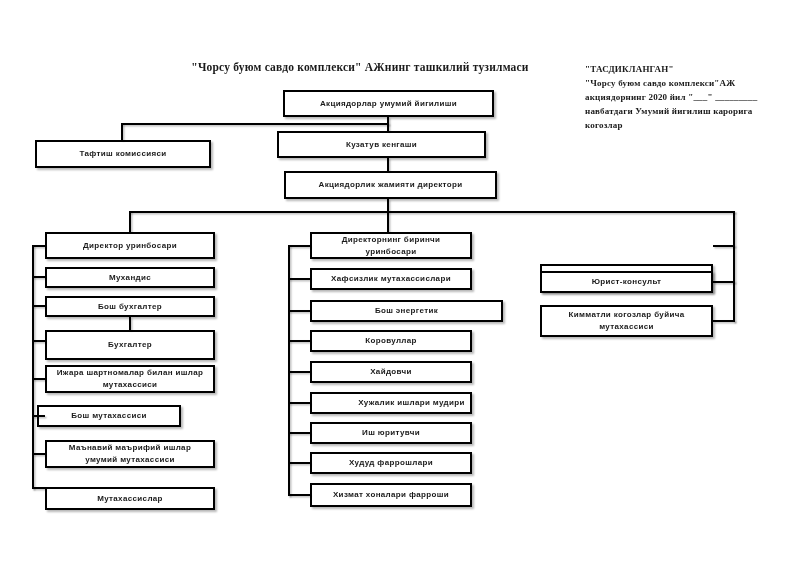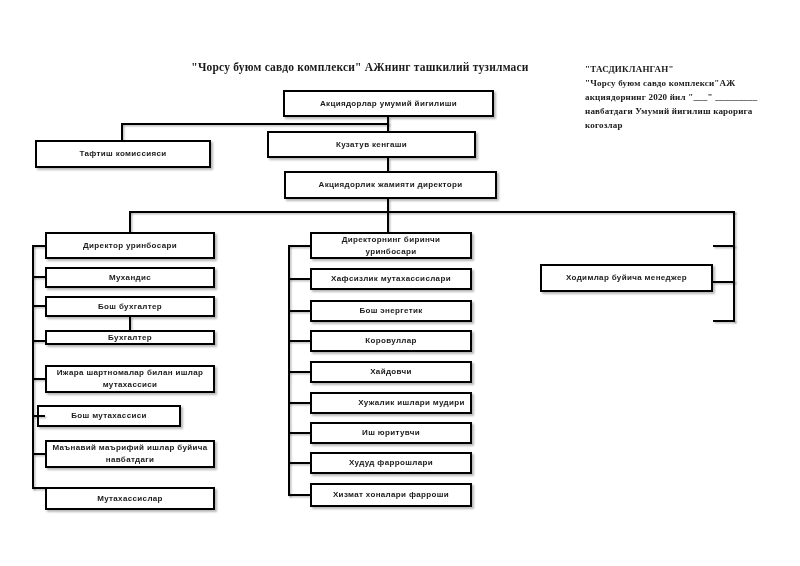--- a/index.html
+++ b/index.html
@@ -39,73 +39,75 @@
   <div class="approval">
     <div>"ТАСДИКЛАНГАН"</div>
     <div>"Чорсу буюм савдо комплекси"АЖ</div>
     <div>акциядорнинг 2020 йил "___" _________</div>
     <div>навбатдаги Умумий йигилиш карорига</div>
     <div>когозлар</div>
   </div>
 
   <div class="box" style="left:283px;top:90px;width:211px;height:27px;">Акциядорлар умумий йигилиши</div>
   <div class="box" style="left:35px;top:140px;width:176px;height:28px;">Тафтиш комиссияси</div>
-  <div class="box" style="left:267px;top:131px;width:209px;height:27px;">Кузатув кенгаши</div>
+  <div class="box" style="left:277px;top:131px;width:209px;height:27px;">Кузатув кенгаши</div>
   <div class="box" style="left:284px;top:171px;width:213px;height:28px;">Акциядорлик жамияти директори</div>
 
   <i class="ln" style="left:387px;top:117px;width:2px;height:14px;"></i>
   <i class="ln" style="left:121px;top:123px;width:268px;height:2px;"></i>
   <i class="ln" style="left:121px;top:123px;width:2px;height:17px;"></i>
   <i class="ln" style="left:387px;top:158px;width:2px;height:13px;"></i>
   <i class="ln" style="left:387px;top:199px;width:2px;height:33px;"></i>
 
   <i class="ln" style="left:129px;top:211px;width:606px;height:2px;"></i>
   <i class="ln" style="left:129px;top:211px;width:2px;height:21px;"></i>
   <i class="ln" style="left:733px;top:211px;width:2px;height:111px;"></i>
 
   <div class="box" style="left:45px;top:232px;width:170px;height:27px;">Директор уринбосари</div>
   <div class="box" style="left:45px;top:267px;width:170px;height:21px;">Мухандис</div>
   <div class="box" style="left:45px;top:296px;width:170px;height:21px;">Бош бухгалтер</div>
-  <div class="box" style="left:45px;top:330px;width:170px;height:15px;">Бухгалтер</div>
+  <div class="box" style="left:45px;top:330px;width:170px;height:30px;">Бухгалтер</div>
   <div class="box" style="left:45px;top:365px;width:170px;height:28px;">Ижара шартномалар билан ишлар мутахассиси</div>
   <div class="box" style="left:37px;top:405px;width:144px;height:22px;">Бош мутахассиси</div>
-  <div class="box" style="left:45px;top:440px;width:170px;height:28px;">Маънавий маърифий ишлар буйича навбатдаги</div>
+  <div class="box" style="left:45px;top:440px;width:170px;height:28px;">Маънавий маърифий ишлар умумий мутахассиси</div>
   <div class="box" style="left:45px;top:477px;width:170px;height:23px;margin-top:10px;">Мутахассислар</div>
 
   <i class="ln" style="left:32px;top:245px;width:2px;height:244px;"></i>
   <i class="ln" style="left:32px;top:245px;width:13px;height:2px;"></i>
   <i class="ln" style="left:32px;top:276px;width:13px;height:2px;"></i>
   <i class="ln" style="left:32px;top:305px;width:13px;height:2px;"></i>
   <i class="ln" style="left:32px;top:340px;width:13px;height:2px;"></i>
   <i class="ln" style="left:32px;top:378px;width:13px;height:2px;"></i>
   <i class="ln" style="left:32px;top:415px;width:13px;height:2px;"></i>
   <i class="ln" style="left:32px;top:453px;width:13px;height:2px;"></i>
   <i class="ln" style="left:32px;top:487px;width:13px;height:2px;"></i>
   <i class="ln" style="left:129px;top:317px;width:2px;height:13px;"></i>
 
   <div class="box" style="left:310px;top:232px;width:162px;height:27px;">Директорнинг биринчи уринбосари</div>
   <div class="box" style="left:310px;top:268px;width:162px;height:22px;">Хафсизлик мутахассислари</div>
-  <div class="box" style="left:310px;top:300px;width:162px;height:22px;">Бош энергетик</div>
+  <div class="box" style="left:310px;top:300px;width:193px;height:22px;">Бош энергетик</div>
   <div class="box" style="left:310px;top:330px;width:162px;height:22px;">Коровуллар</div>
   <div class="box" style="left:310px;top:361px;width:162px;height:22px;">Хайдовчи</div>
   <div class="box" style="left:310px;top:392px;width:162px;height:22px;padding-left:46px;">Хужалик ишлари мудири</div>
   <div class="box" style="left:310px;top:422px;width:162px;height:22px;">Иш юритувчи</div>
   <div class="box" style="left:310px;top:452px;width:162px;height:22px;">Худуд фаррошлари</div>
   <div class="box" style="left:310px;top:483px;width:162px;height:24px;">Хизмат хоналари фарроши</div>
 
   <i class="ln" style="left:288px;top:245px;width:2px;height:251px;"></i>
   <i class="ln" style="left:288px;top:245px;width:22px;height:2px;"></i>
   <i class="ln" style="left:288px;top:278px;width:22px;height:2px;"></i>
   <i class="ln" style="left:288px;top:310px;width:22px;height:2px;"></i>
   <i class="ln" style="left:288px;top:340px;width:22px;height:2px;"></i>
   <i class="ln" style="left:288px;top:371px;width:22px;height:2px;"></i>
   <i class="ln" style="left:288px;top:402px;width:22px;height:2px;"></i>
   <i class="ln" style="left:288px;top:432px;width:22px;height:2px;"></i>
   <i class="ln" style="left:288px;top:462px;width:22px;height:2px;"></i>
   <i class="ln" style="left:288px;top:494px;width:22px;height:2px;"></i>
 
   <div class="box" style="left:540px;top:232px;width:173px;height:28px;margin-top:32px;">Ходимлар буйича менеджер</div>
+  <div class="box" style="left:540px;top:271px;width:173px;height:22px;">Юрист-консульт</div>
+  <div class="box" style="left:540px;top:305px;width:173px;height:32px;">Кимматли когозлар буйича мутахассиси</div>
 
   <i class="ln" style="left:713px;top:245px;width:22px;height:2px;"></i>
   <i class="ln" style="left:713px;top:281px;width:22px;height:2px;"></i>
   <i class="ln" style="left:713px;top:320px;width:22px;height:2px;"></i>
 
 </div>
 
 </body></html>

